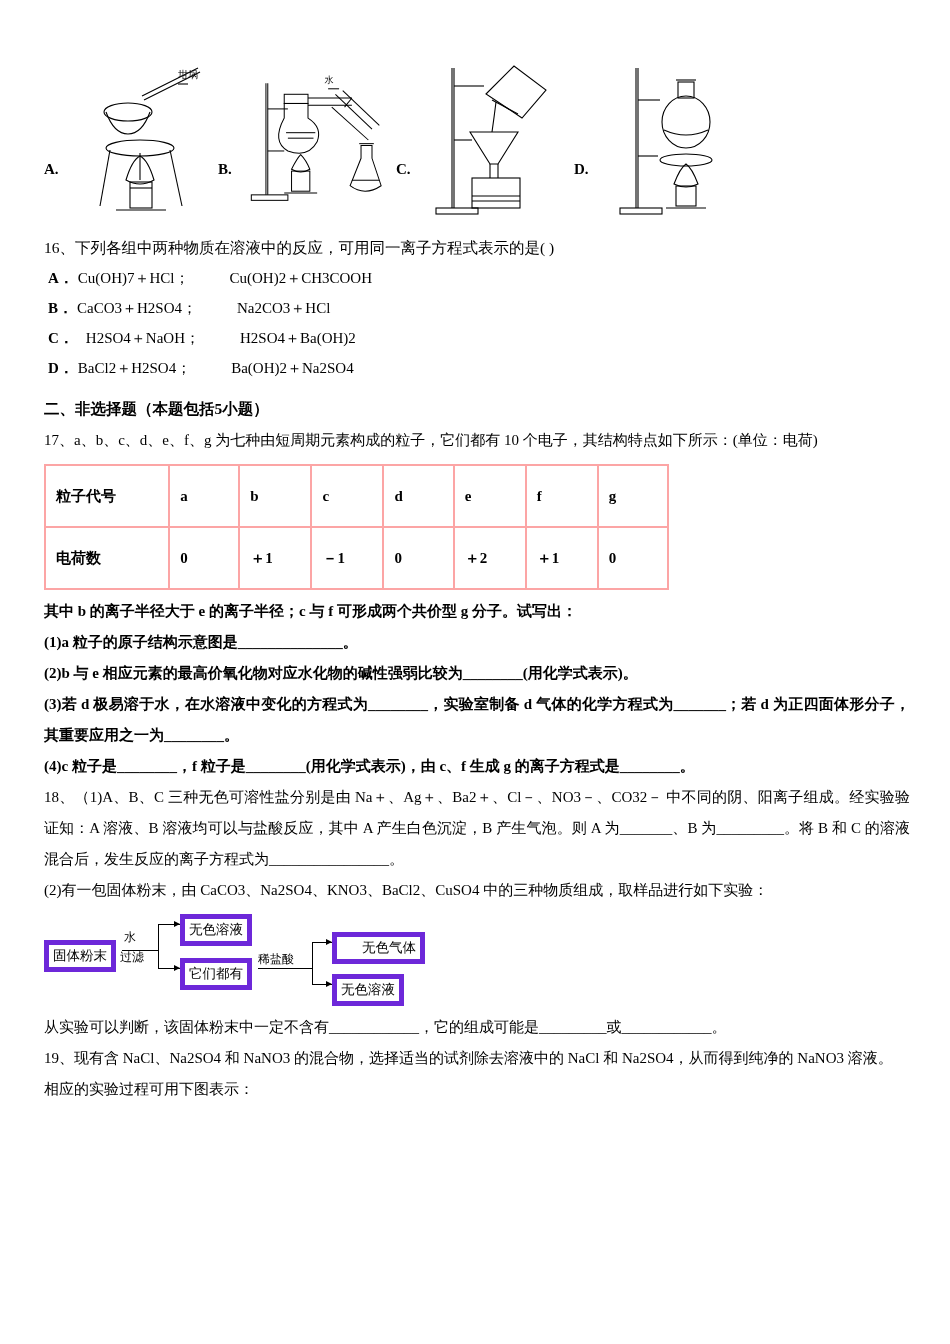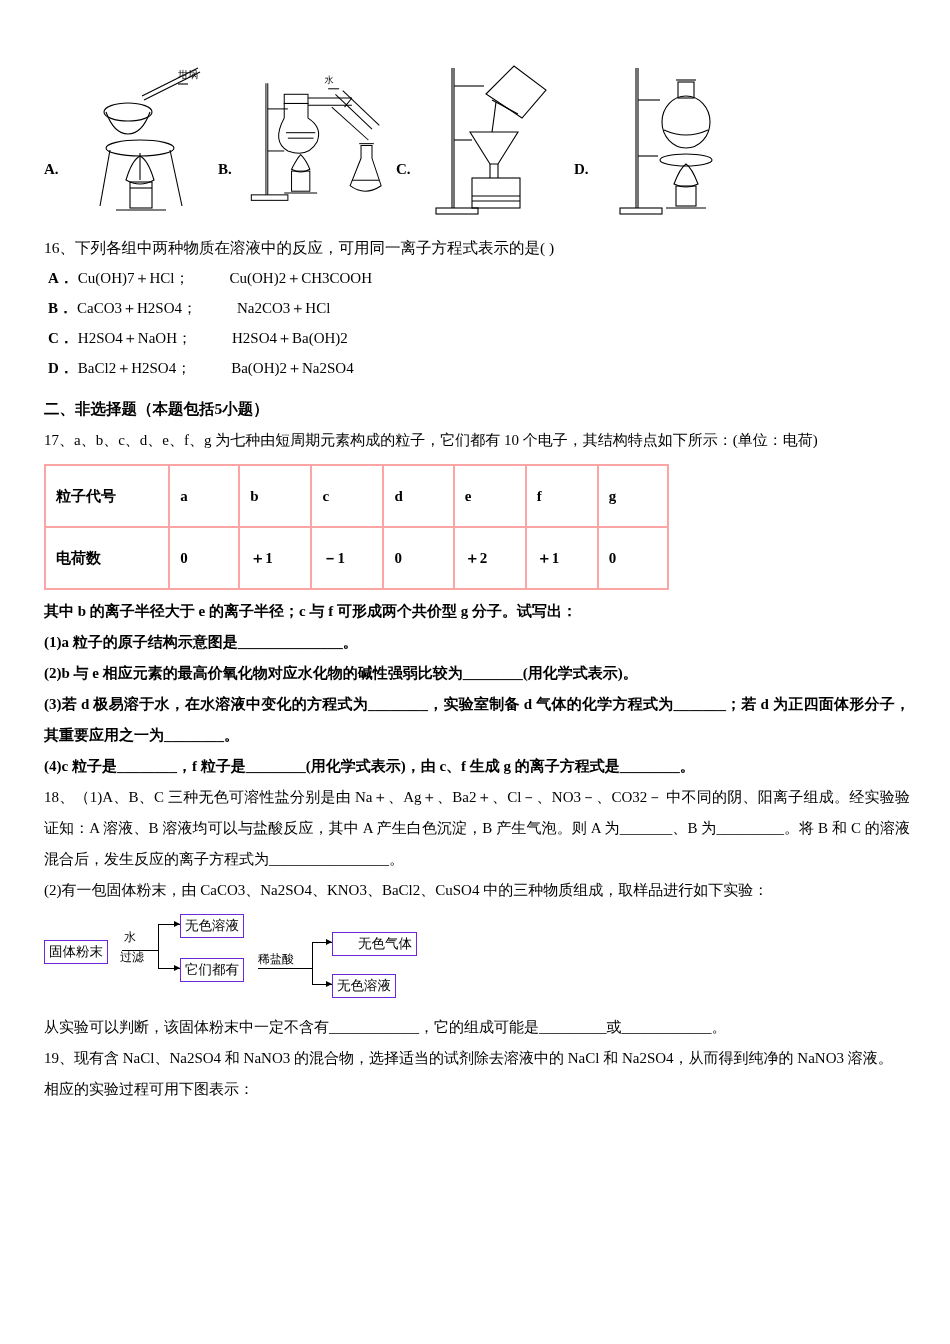--- a/index.html
+++ b/index.html
@@ -104,21 +104,21 @@
   }
   
   .flow {
     position: relative;
     height: 78px;
     margin: 10px 0 6px 0;
     width: 620px;
   }
   .box {
     position: absolute;
-    border: 1px solid #6d28d9;
+    border: 5px solid #6d28d9;
     font-size: 13.5px;
     line-height: 20px;
     padding: 1px 4px;
     background: #fff;
     white-space: nowrap;
   }
   .flow-lbl {
     position: absolute;
     font-size: 12px;
     line-height: 14px;
@@ -277,21 +277,21 @@
 
     <div class="q-main">16、下列各组中两种物质在溶液中的反应，可用同一离子方程式表示的是(        )</div>
 
     <div class="opt">
       <span class="lbl">A．</span><span class="mono" style="margin-left:4px;">Cu(OH)7＋HCl；</span><span class="mono" style="margin-left:40px;">Cu(OH)2＋CH3COOH</span>
     </div>
     <div class="opt">
       <span class="lbl">B．</span><span class="mono" style="margin-left:4px;">CaCO3＋H2SO4；</span><span class="mono" style="margin-left:40px;">Na2CO3＋HCl</span>
     </div>
     <div class="opt">
-      <span class="lbl">C．</span><span class="mono" style="margin-left:4px;">H2SO4＋NaOH；</span><span class="mono" style="margin-left:40px;">H2SO4＋Ba(OH)2</span>
+      <span class="lbl">C．</span><span class="mono" style="margin-left:12px;">H2SO4＋NaOH；</span><span class="mono" style="margin-left:40px;">H2SO4＋Ba(OH)2</span>
     </div>
     <div class="opt">
       <span class="lbl">D．</span><span class="mono" style="margin-left:4px;">BaCl2＋H2SO4；</span><span class="mono" style="margin-left:40px;">Ba(OH)2＋Na2SO4</span>
     </div>
 
     <div class="sec-title">二、非选择题（本题包括5小题）</div>
 
     <div class="para">17、a、b、c、d、e、f、g 为七种由短周期元素构成的粒子，它们都有 10 个电子，其结构特点如下所示：(单位：电荷)</div>
 
     <table class="particles">

